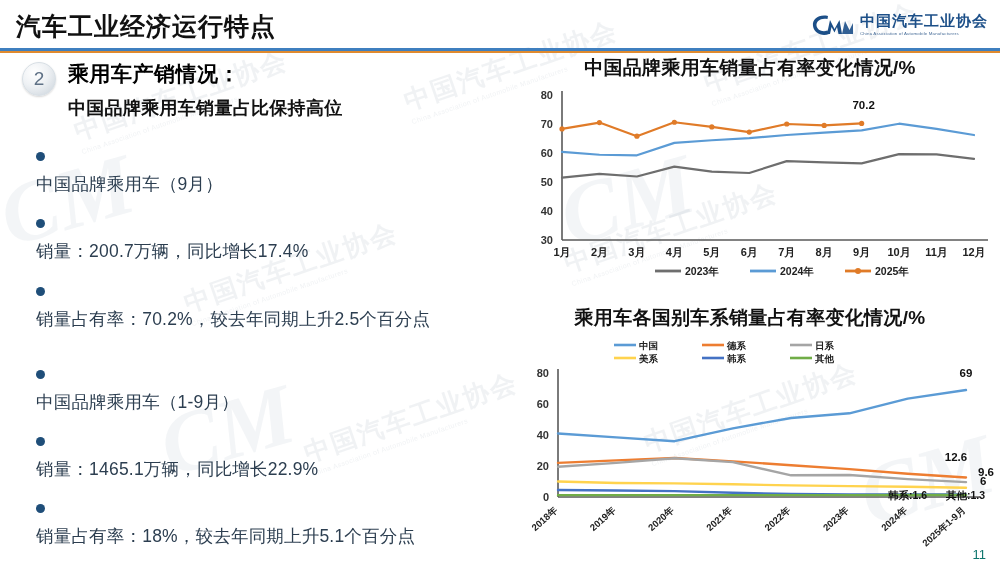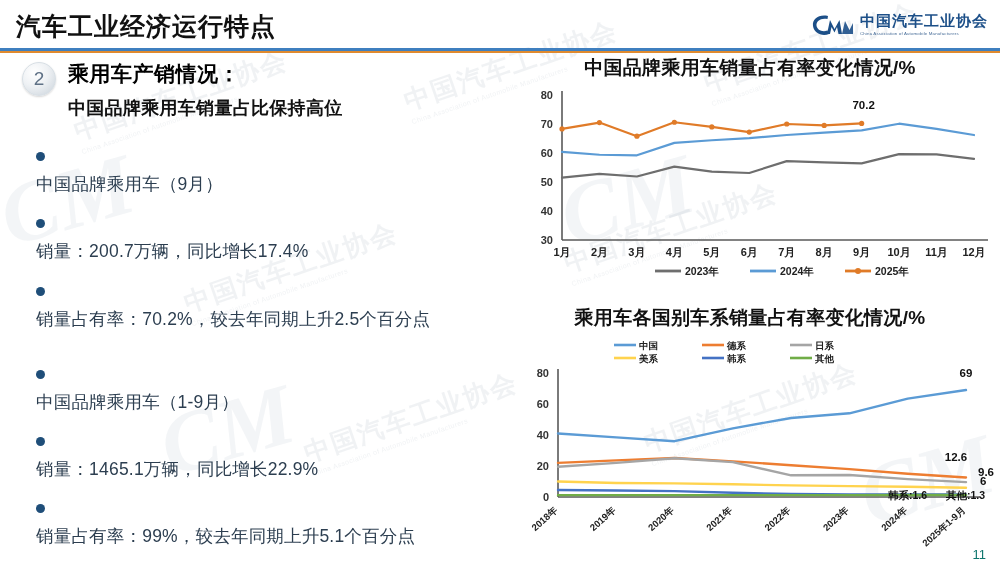--- a/index.html
+++ b/index.html
@@ -266,21 +266,21 @@
     <div class="bullet">
       <span class="dot"></span>
       <span class="bullet-text">中国品牌乘用车（1-9月）</span>
     </div>
     <div class="bullet">
       <span class="dot"></span>
       <span class="bullet-text">销量：1465.1万辆，同比增长22.9%</span>
     </div>
     <div class="bullet">
       <span class="dot"></span>
-      <span class="bullet-text">销量占有率：99%，较去年同期上升5.1个百分点</span>
+      <span class="bullet-text">销量占有率：18%，较去年同期上升5.1个百分点</span>
     </div>
   </div>
 </div>
 
 <div class="chart-top">
   <div class="chart-title">中国品牌乘用车销量占有率变化情况/%</div>
   <svg class="chart-svg" id="svg-chart-0" width="500" height="215" viewBox="0 0 500 215">
       <line x1="62" y1="10" x2="62" y2="159" stroke="#595959" stroke-width="1.6"></line>
       <line x1="62" y1="159" x2="488" y2="159" stroke="#595959" stroke-width="1.6"></line>
       <text x="53" y="163" text-anchor="end" font-size="11" font-weight="bold" fill="#333" font-family="&quot;Liberation Sans&quot;, sans-serif">30</text>

